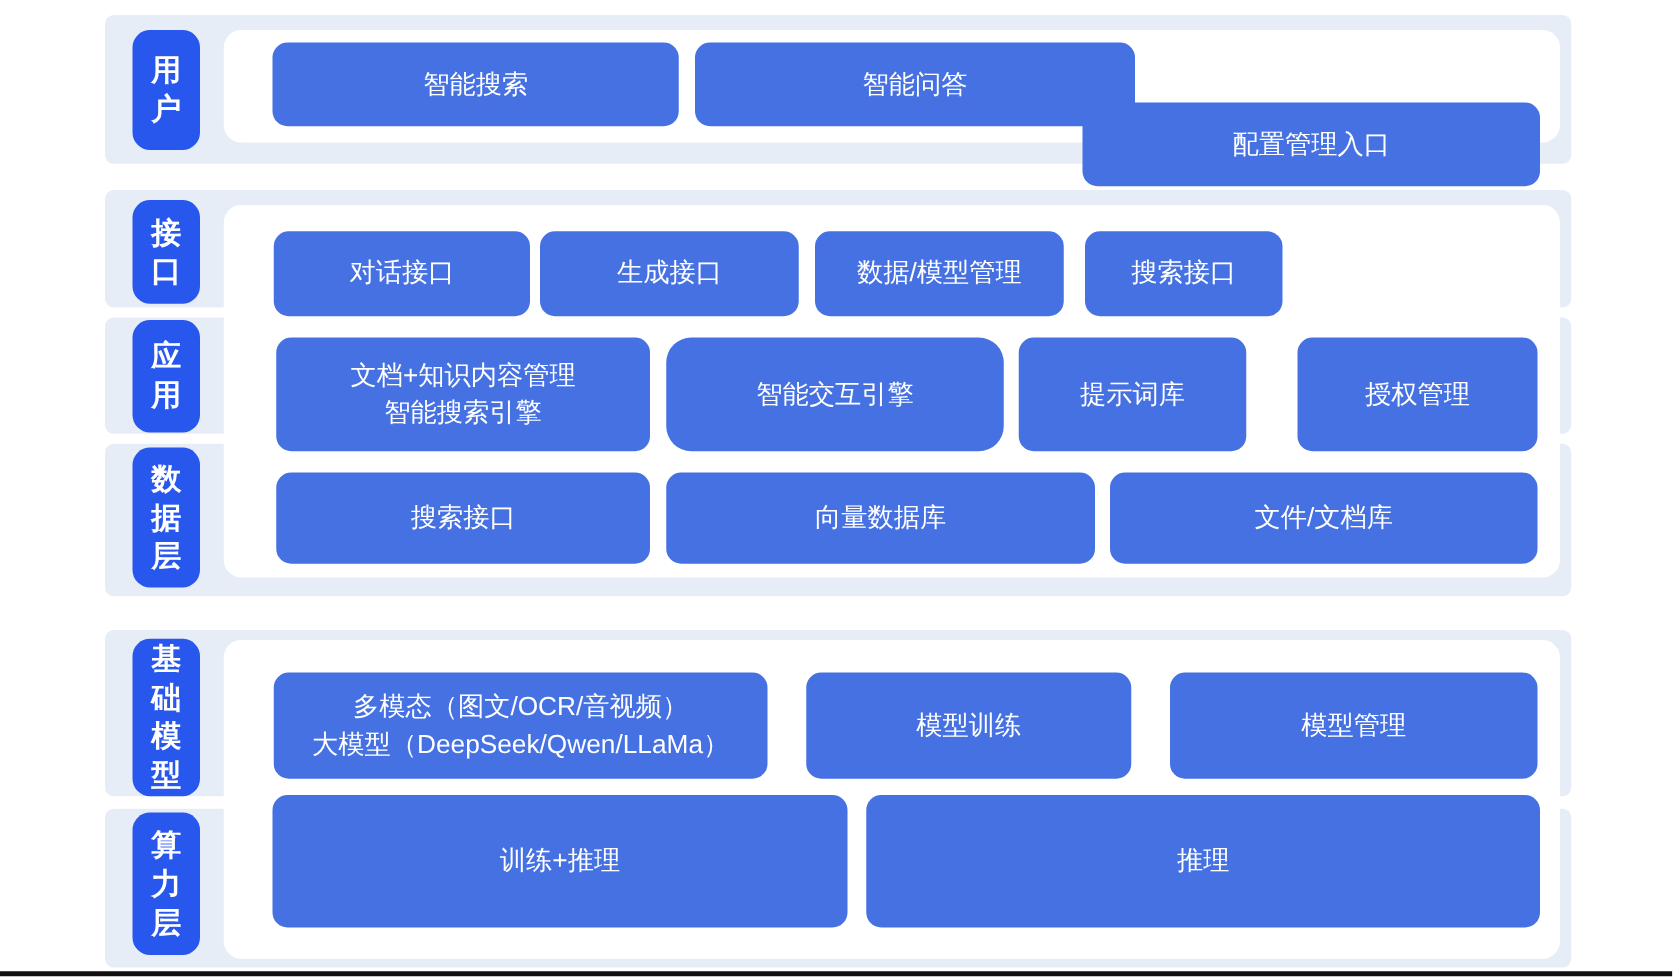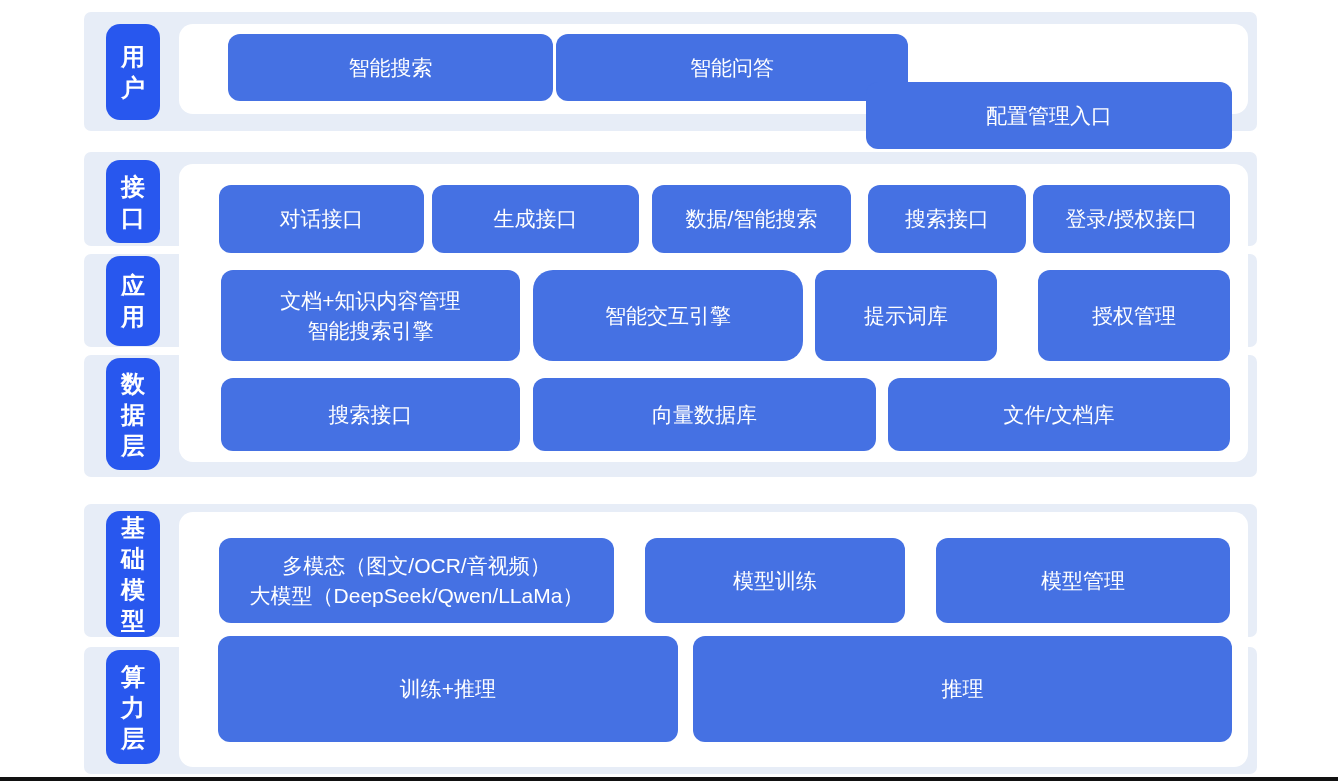--- a/index.html
+++ b/index.html
@@ -74,41 +74,40 @@
 </style>
 </head>
 <body>
 
 <div class="stage">
 
   <div class="band" style="top:12px;height:119px;"></div>
   <div class="panel" style="top:24px;height:90px;"></div>
   <div class="tab" style="top:24px;height:96px;">用
 户</div>
-  <div class="box" style="top:34px;height:67px;left:228px;width:325px;">智能搜索</div>
+  <div class="box" style="top:34px;height:67px;left:218px;width:325px;">智能搜索</div>
   <div class="box" style="top:34px;height:67px;left:556px;width:352px;">智能问答</div>
   <div class="box" style="top:34px;height:67px;left:866px;width:366px;margin-top:48px;">配置管理入口</div>
 
   <div class="band" style="top:152px;height:94px;"></div>
   <div class="band" style="top:254px;height:93px;"></div>
   <div class="band" style="top:355px;height:122px;"></div>
   <div class="panel" style="top:164px;height:298px;"></div>
   <div class="tab" style="top:160px;height:83px;">接
 口</div>
   <div class="tab" style="top:256px;height:90px;">应
 用</div>
   <div class="tab" style="top:358px;height:112px;">数
 据
 层</div>
 
   <div class="box" style="top:185px;height:68px;left:219px;width:205px;">对话接口</div>
   <div class="box" style="top:185px;height:68px;left:432px;width:207px;">生成接口</div>
-  <div class="box" style="top:185px;height:68px;left:652px;width:199px;">数据/智能搜索</div>
+  <div class="box" style="top:185px;height:68px;left:652px;width:199px;">数据/模型管理</div>
   <div class="box" style="top:185px;height:68px;left:868px;width:158px;">搜索接口</div>
-  <div class="box" style="top:185px;height:68px;left:1033px;width:197px;">登录/授权接口</div>
 
   <div class="box" style="top:270px;height:91px;left:221px;width:299px;">文档+知识内容管理
 智能搜索引擎</div>
   <div class="box" style="top:270px;height:91px;left:533px;width:270px;border-radius:20px;">智能交互引擎</div>
   <div class="box" style="top:270px;height:91px;left:815px;width:182px;">提示词库</div>
   <div class="box" style="top:270px;height:91px;left:1038px;width:192px;">授权管理</div>
 
   <div class="box" style="top:378px;height:73px;left:221px;width:299px;">搜索接口</div>
   <div class="box" style="top:378px;height:73px;left:533px;width:343px;">向量数据库</div>
   <div class="box" style="top:378px;height:73px;left:888px;width:342px;">文件/文档库</div>

